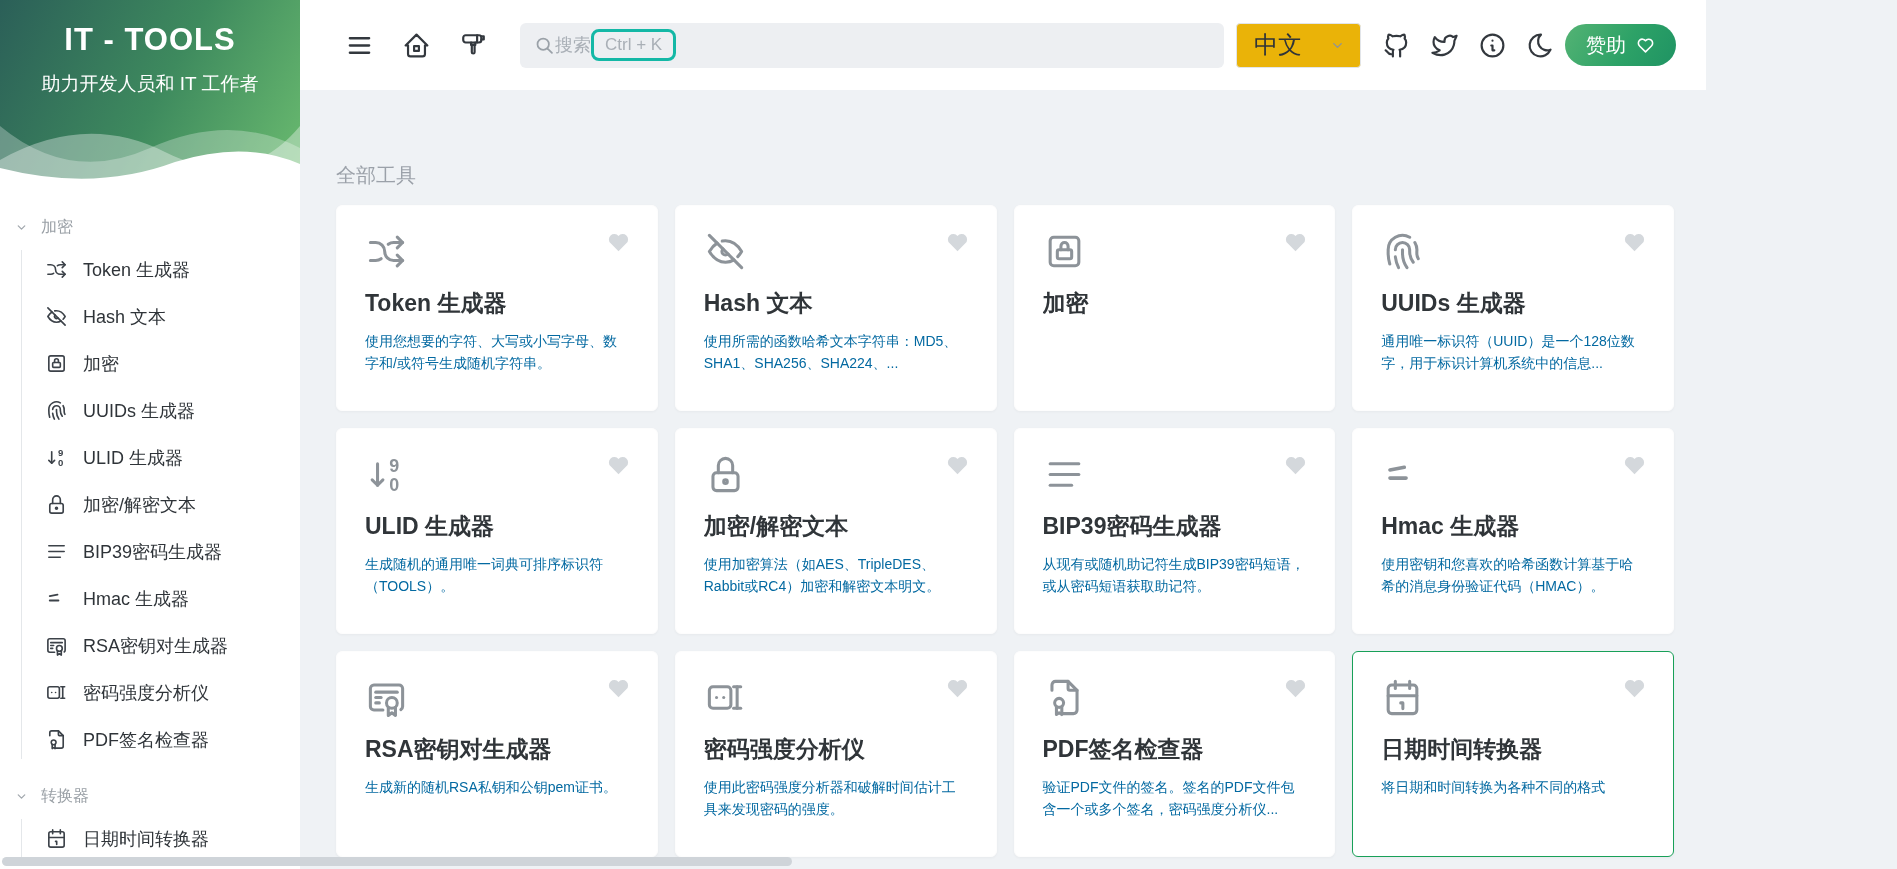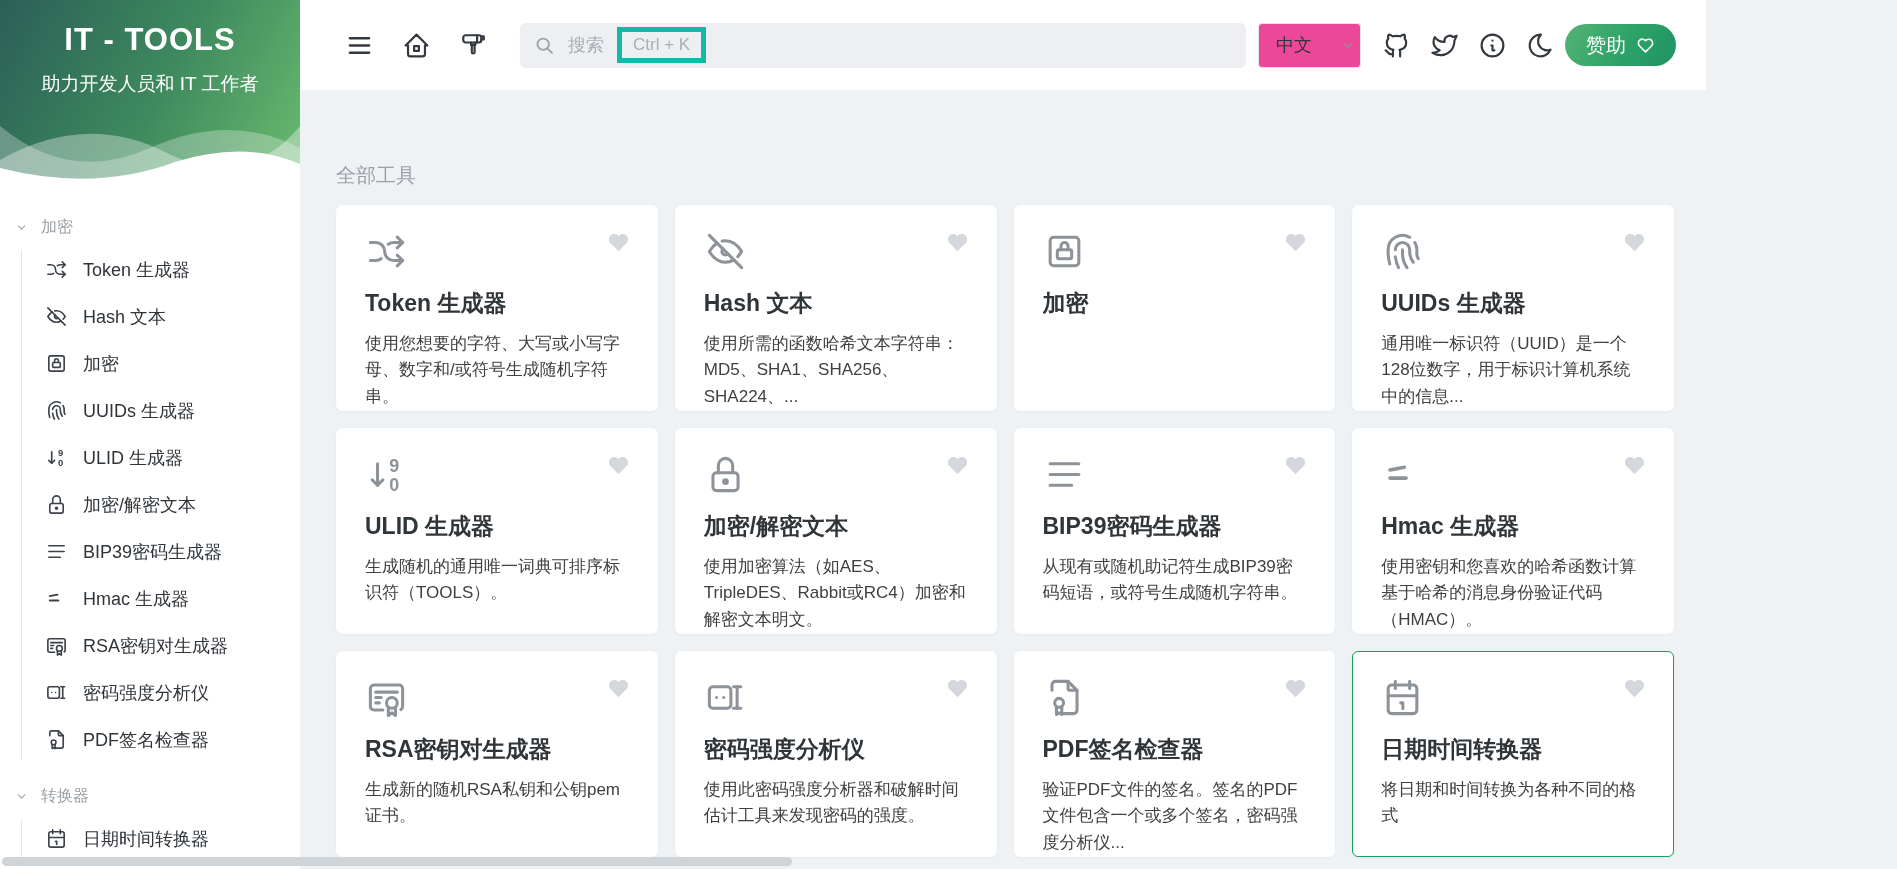--- a/index.html
+++ b/index.html
@@ -31,28 +31,28 @@
   
   .main { flex:1; display:flex; flex-direction:column; min-width:0; }
   .topbar { height:90px; background:#fff; display:flex; align-items:center; padding:0 30px 0 42px; }
   .icon-btn { width:34px; height:34px; display:flex; align-items:center; justify-content:center;
      color:#33383e; background:none; border:none; cursor:pointer; flex:0 0 auto; }
   .icon-btn svg { width:29px; height:29px; }
   .tb-gap { margin-right:23px; }
   .tb-gap-lg { margin-right:30px; }
 
   .searchbar { flex:1; height:45px; background:#edeff2; border-radius:6px; display:flex; align-items:center;
-     padding:0 14px; gap:13px; margin-right:12px; cursor:text; min-width:0; }
+     padding:0 14px; gap:0; margin-right:12px; cursor:text; min-width:0; }
   .search-ico { width:21px; height:21px; color:#9aa1a8; flex:0 0 21px; }
   .search-ico svg { width:100%; height:100%; }
   .search-placeholder { font-size:18px; color:#a9afb6; }
-  .search-kbd { border:5px solid #14b8a6; border-radius:0; padding:3px 11px; font-size:17px; color:#a9afb6; }
-
-  .lang-select { height:45px; background:#ec4899; border:1px solid #e2e5e9; border-radius:4px; display:flex;
-     align-items:center; padding:0 5px 0 17px; gap:28px; font-size:18px; color:#2f3439; margin-right:18px; cursor:pointer; }
+  .search-kbd { border:3px solid #14b8a6; border-radius:8px; padding:3px 11px; font-size:17px; color:#a9afb6; }
+
+  .lang-select { height:45px; background:#eab308; border:1px solid #e2e5e9; border-radius:4px; display:flex;
+     align-items:center; padding:0 15px 0 17px; gap:28px; font-size:24px; color:#2f3439; margin-right:18px; cursor:pointer; }
   .select-chev { width:15px; height:15px; color:#8d939a; display:flex; }
   .select-chev svg { width:100%; height:100%; }
 
   .tb-right-gap { margin-right:14px; }
   .sponsor-btn { height:42px; border:none; border-radius:21px; padding:0 21px; margin-left:8px;
      background:linear-gradient(120deg,#54b374 0%,#2da267 55%,#1f9363 100%);
      color:#fff; font-size:20px; display:flex; align-items:center; gap:10px; cursor:pointer;
      font-family:inherit; }
   .sponsor-heart { width:19px; height:19px; display:flex; }
   .sponsor-heart svg { width:100%; height:100%; }
@@ -62,21 +62,21 @@
   .heading { margin-top:72px; margin-bottom:16px; font-size:20px; color:#9ba1a9; font-weight:400; }
   .grid { display:grid; grid-template-columns:repeat(4,1fr); gap:17px; }
   .card { position:relative; background:#fff; border:1px solid #fdfdfd; border-radius:6px; height:206px;
      padding:24px 28px 0 28px; box-shadow:0 1px 3px rgba(0,0,0,0.04); cursor:pointer; }
   .card.selected { border-color:#18a058; }
   .card-icon { width:43px; height:43px; color:#8d9399; display:block; }
   .card-icon svg { width:100%; height:100%; }
   .card-heart { position:absolute; top:25px; right:27px; width:23px; height:23px; color:#d4d8dc; cursor:pointer; }
   .card-heart svg { width:100%; height:100%; }
   .card-title { margin-top:15px; font-size:23px; font-weight:600; color:#303539; white-space:nowrap; overflow:hidden; }
-  .card-desc { margin-top:12px; font-size:17px; line-height:1.55; color:#404040; }
+  .card-desc { margin-top:12px; font-size:14px; line-height:1.55; color:#0369a1; }
 
   
   .h-scrollbar { position:absolute; left:2px; bottom:3px; width:790px; height:9px; border-radius:5px;
      background:#cfd4d9; z-index:10; cursor:grab; }
 </style>
 </head>
 <body>
 
 <div class="app">
 
@@ -428,21 +428,21 @@
   <div class="card">
     <span class="card-icon"><svg viewBox="0 0 24 24" fill="none" stroke="currentColor" stroke-width="1.7" stroke-linecap="round" stroke-linejoin="round">
                 <path d="M4 6h16"></path>
                 <path d="M4 12h16"></path>
                 <path d="M4 18h12"></path>
               </svg></span>
     <span class="card-heart"><svg viewBox="0 0 24 24">
                 <path fill="currentColor" d="M12 21l-8.2 -8.12a5.6 5.6 0 1 1 8.2 -7.57a5.6 5.6 0 1 1 8.2 7.57z"></path>
               </svg></span>
     <div class="card-title">BIP39密码生成器</div>
-    <div class="card-desc">从现有或随机助记符生成BIP39密码短语，或符号生成随机字符串。</div>
+    <div class="card-desc">从现有或随机助记符生成BIP39密码短语，或从密码短语获取助记符。</div>
   </div>
 
   <div class="card">
     <span class="card-icon"><svg viewBox="0 0 24 24" fill="none" stroke="currentColor" stroke-width="2" stroke-linecap="round" stroke-linejoin="round">
                 <path d="M5 9.5l8 -1.5"></path>
                 <path d="M5 14h9"></path>
               </svg></span>
     <span class="card-heart"><svg viewBox="0 0 24 24">
                 <path fill="currentColor" d="M12 21l-8.2 -8.12a5.6 5.6 0 1 1 8.2 -7.57a5.6 5.6 0 1 1 8.2 7.57z"></path>
               </svg></span>

